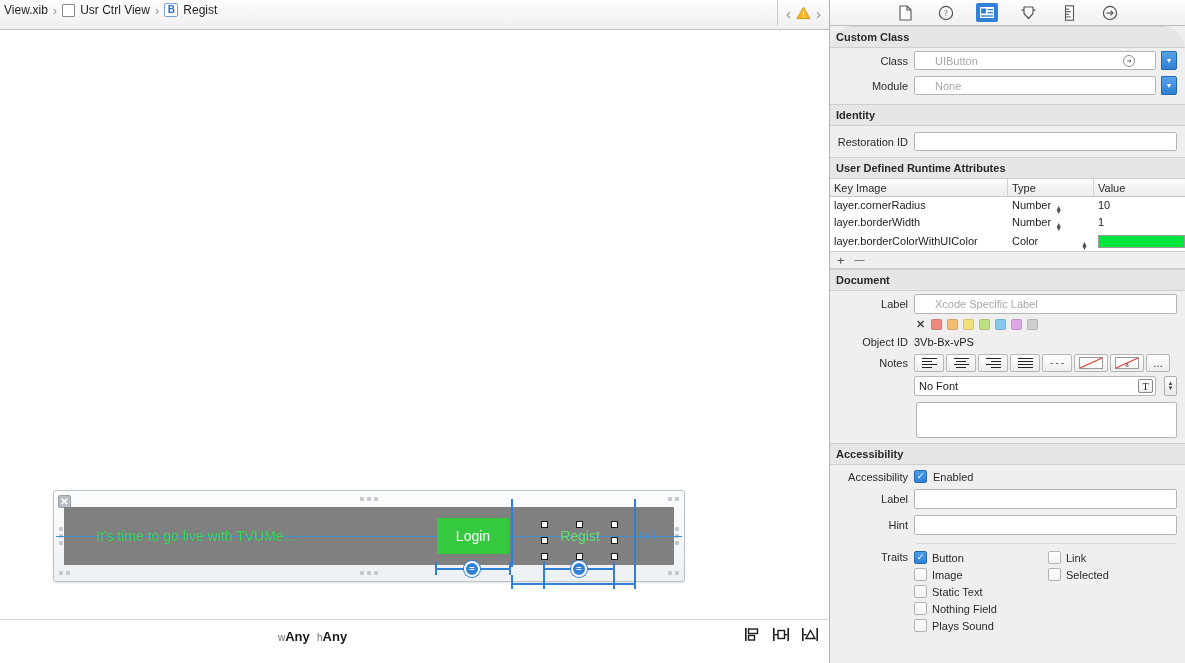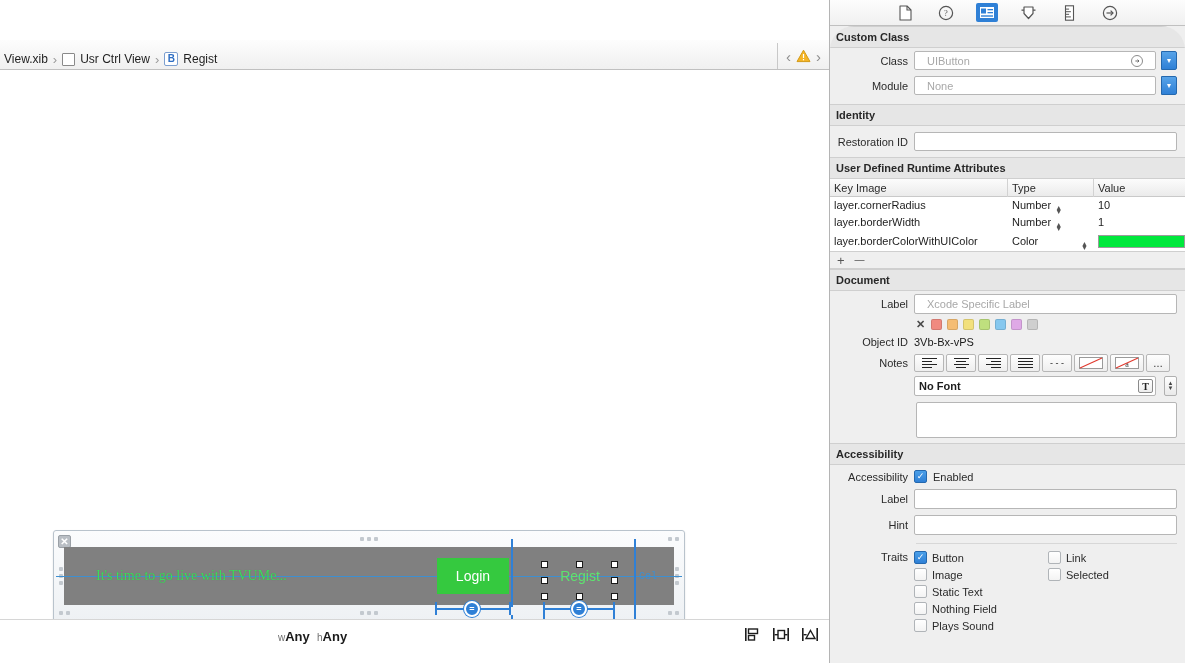--- a/index.html
+++ b/index.html
@@ -20,24 +20,23 @@
     position: relative;
     width: 830px; height: 663px;
     background: #ffffff;
     display: flex; flex-direction: column;
     border-right: 1px solid #b4b4b4;
   }
   .jumpbar {
     height: 30px; min-height: 26px;
     background: linear-gradient(#fdfdfd, #f0f0f0);
     border-bottom: 1px solid #c0c0c0;
-    display: flex; align-items: flex-end;
+    display: flex; align-items: flex-start;
     padding: 0 0 0 0;
     position: relative;
-    margin-top: 40px;
   }
   .crumbs { display: flex; align-items: center; padding-left: 0px; gap: 0px; flex: 1; }
   .crumb { display: flex; align-items: center; gap: 5px; padding: 0 4px; height: 20px; }
   .crumb-label { font-size: 12px; color: #1f1f1f; white-space: nowrap; }
   .crumb-sep { color: #9a9a9a; font-size: 13px; padding: 0 1px; }
   .icon-xib {
     width: 13px; height: 13px; border: 1.4px solid #8a8a8a; border-radius: 1px;
     background: #fff; display: inline-block;
   }
   .icon-btnobj {
@@ -90,21 +89,20 @@
     overflow: visible;
   }
   .ib-baseline {
     position: absolute; left: -8px; right: -8px; top: 50%;
     height: 1px; background: #3d8fd1;
   }
   .ib-headline {
     position: absolute; left: 32px; top: 50%; transform: translateY(-50%);
     color: #3ddb5b; font-size: 14px; white-space: nowrap;
     text-shadow: 0 0 1px rgba(0,0,0,.2);
-    font-family: Liberation Serif, serif;
   }
   .ib-login {
     position: absolute; left: 373px; top: 50%; transform: translateY(-50%);
     width: 72px; height: 36px; background: #35c93f;
     display: flex; align-items: center; justify-content: center;
     color: #ffffff; font-size: 14px;
   }
   .ib-regist {
     position: absolute; left: 480px; top: 50%; transform: translateY(-50%);
     width: 72px; height: 36px;
@@ -182,21 +180,21 @@
     gap: 6px;
   }
   .lbl {
     width: 78px; min-width: 78px; text-align: right;
     font-size: 11px; color: #2a2a2a;
   }
   .fld {
     flex: 1; height: 19px; background: #fff;
     border: 1px solid #b6b6b6; border-radius: 2px;
     display: flex; align-items: center;
-    padding: 0 12px; font-size: 11px; color: #1a1a1a;
+    padding: 0 20px; font-size: 11px; color: #1a1a1a;
     position: relative;
   }
   .fld .ph { color: #a8a8a8; }
   .combo-arrow {
     width: 16px; height: 19px; margin-left: -1px;
     background: linear-gradient(#57a3e8, #2f80d6);
     border: 1px solid #2468ae; border-radius: 0 2px 2px 0;
     display: flex; align-items: center; justify-content: center;
     color: #fff; font-size: 8px; line-height: 1;
   }
@@ -265,21 +263,20 @@
     border: 1px solid #b6b6b6; border-radius: 2px;
     display: flex; align-items: center; justify-content: center;
   }
   .nb.swatchbtn { min-width: 32px; }
   .align-lines { display: flex; flex-direction: column; gap: 1.5px; width: 15px; }
   .align-lines i { display: block; height: 1.3px; background: #222; }
   .font-fld {
     flex: 1; height: 20px; background: #fff; border: 1px solid #b6b6b6;
     border-radius: 2px; display: flex; align-items: center; padding: 0 2px 0 4px;
     font-size: 11px;
-    font-weight: bold;
   }
   .t-box {
     width: 15px; height: 14px; border: 1px solid #8a8a8a; border-radius: 2px;
     background: linear-gradient(#fff,#ededed);
     display: flex; align-items: center; justify-content: center;
     font-size: 10px; font-family: "Liberation Serif", serif; color: #222;
     margin-left: auto;
   }
   .mini-step {
     width: 13px; height: 20px; margin-left: 2px;

